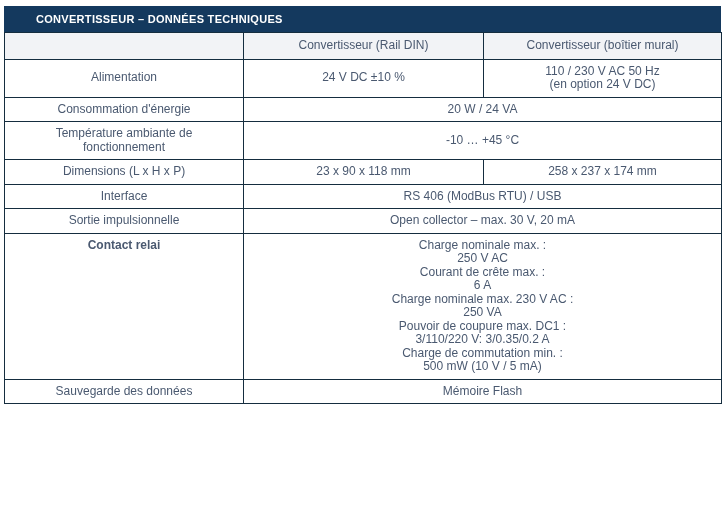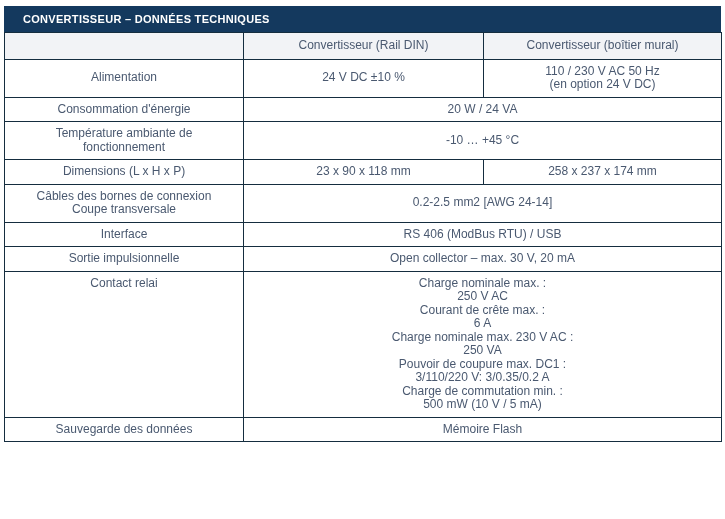--- a/index.html
+++ b/index.html
@@ -9,21 +9,21 @@
     font-family: "Liberation Sans", sans-serif;
     position: relative; overflow: hidden;
   }
   .page { position: absolute; left: 4px; top: 6px; width: 717px; }
   .title-bar {
     background: var(--bar, #14395e);
     color: #ffffff;
     font-size: 11px;
     font-weight: bold;
     letter-spacing: 0.3px;
-    padding: 7px 10px 7px 19px;
+    padding: 7px 10px 7px 32px;
   }
   table.specs {
     width: 717px;
     border-collapse: collapse;
     table-layout: fixed;
   }
   col.c1 { width: 239px; }
   col.c2 { width: 240px; }
   col.c3 { width: 238px; }
   th, td {
@@ -36,20 +36,21 @@
     padding: 5px 8px;
     line-height: 13.5px;
     white-space: pre-line;
   }
   thead th {
     background: var(--headbg, #f2f3f6);
     padding: 6px 8px;
   }
   tr.valign-top td.label {
     vertical-align: top;
+    font-weight: bold;
   }
 </style>
 </head>
 <body>
 
 <div class="page">
   <div class="title-bar">
     <span>CONVERTISSEUR – DONNÉES TECHNIQUES</span>
   </div>
   <table class="specs">
@@ -80,25 +81,20 @@
           <td class="label">Température ambiante de
 fonctionnement</td>
           <td colspan="2">-10 … +45 °C</td>
         </tr>
         <tr>
           <td class="label">Dimensions (L x H x P)</td>
           <td>23 x 90 x 118 mm</td>
           <td>258 x 237 x 174 mm</td>
         </tr>
         <tr>
-          <td class="label">Câbles des bornes de connexion
-Coupe transversale</td>
-          <td colspan="2">0.2-2.5 mm2 [AWG 24-14]</td>
-        </tr>
-        <tr>
           <td class="label">Interface</td>
           <td colspan="2">RS 406 (ModBus RTU) / USB</td>
         </tr>
         <tr>
           <td class="label">Sortie impulsionnelle</td>
           <td colspan="2">Open collector – max. 30 V, 20 mA</td>
         </tr>
         <tr class="valign-top">
           <td class="label">Contact relai</td>
           <td colspan="2">Charge nominale max. :

